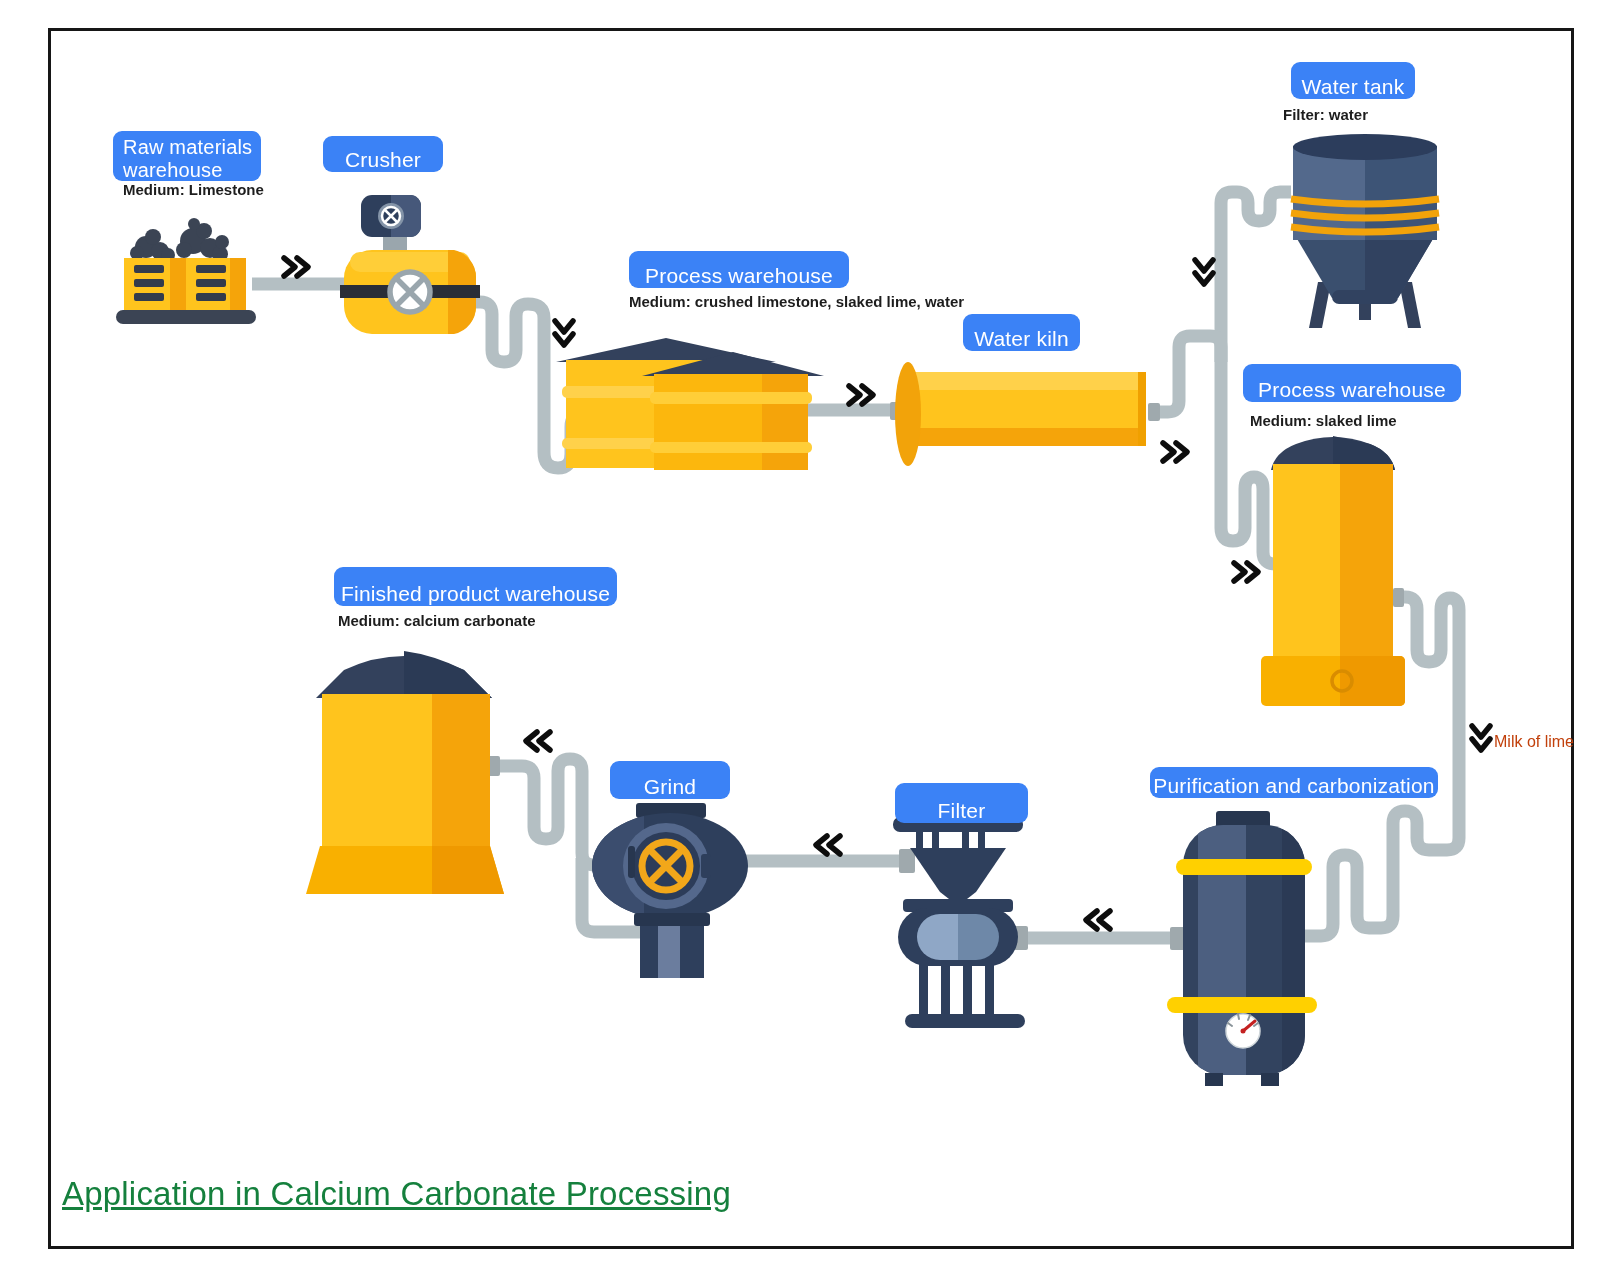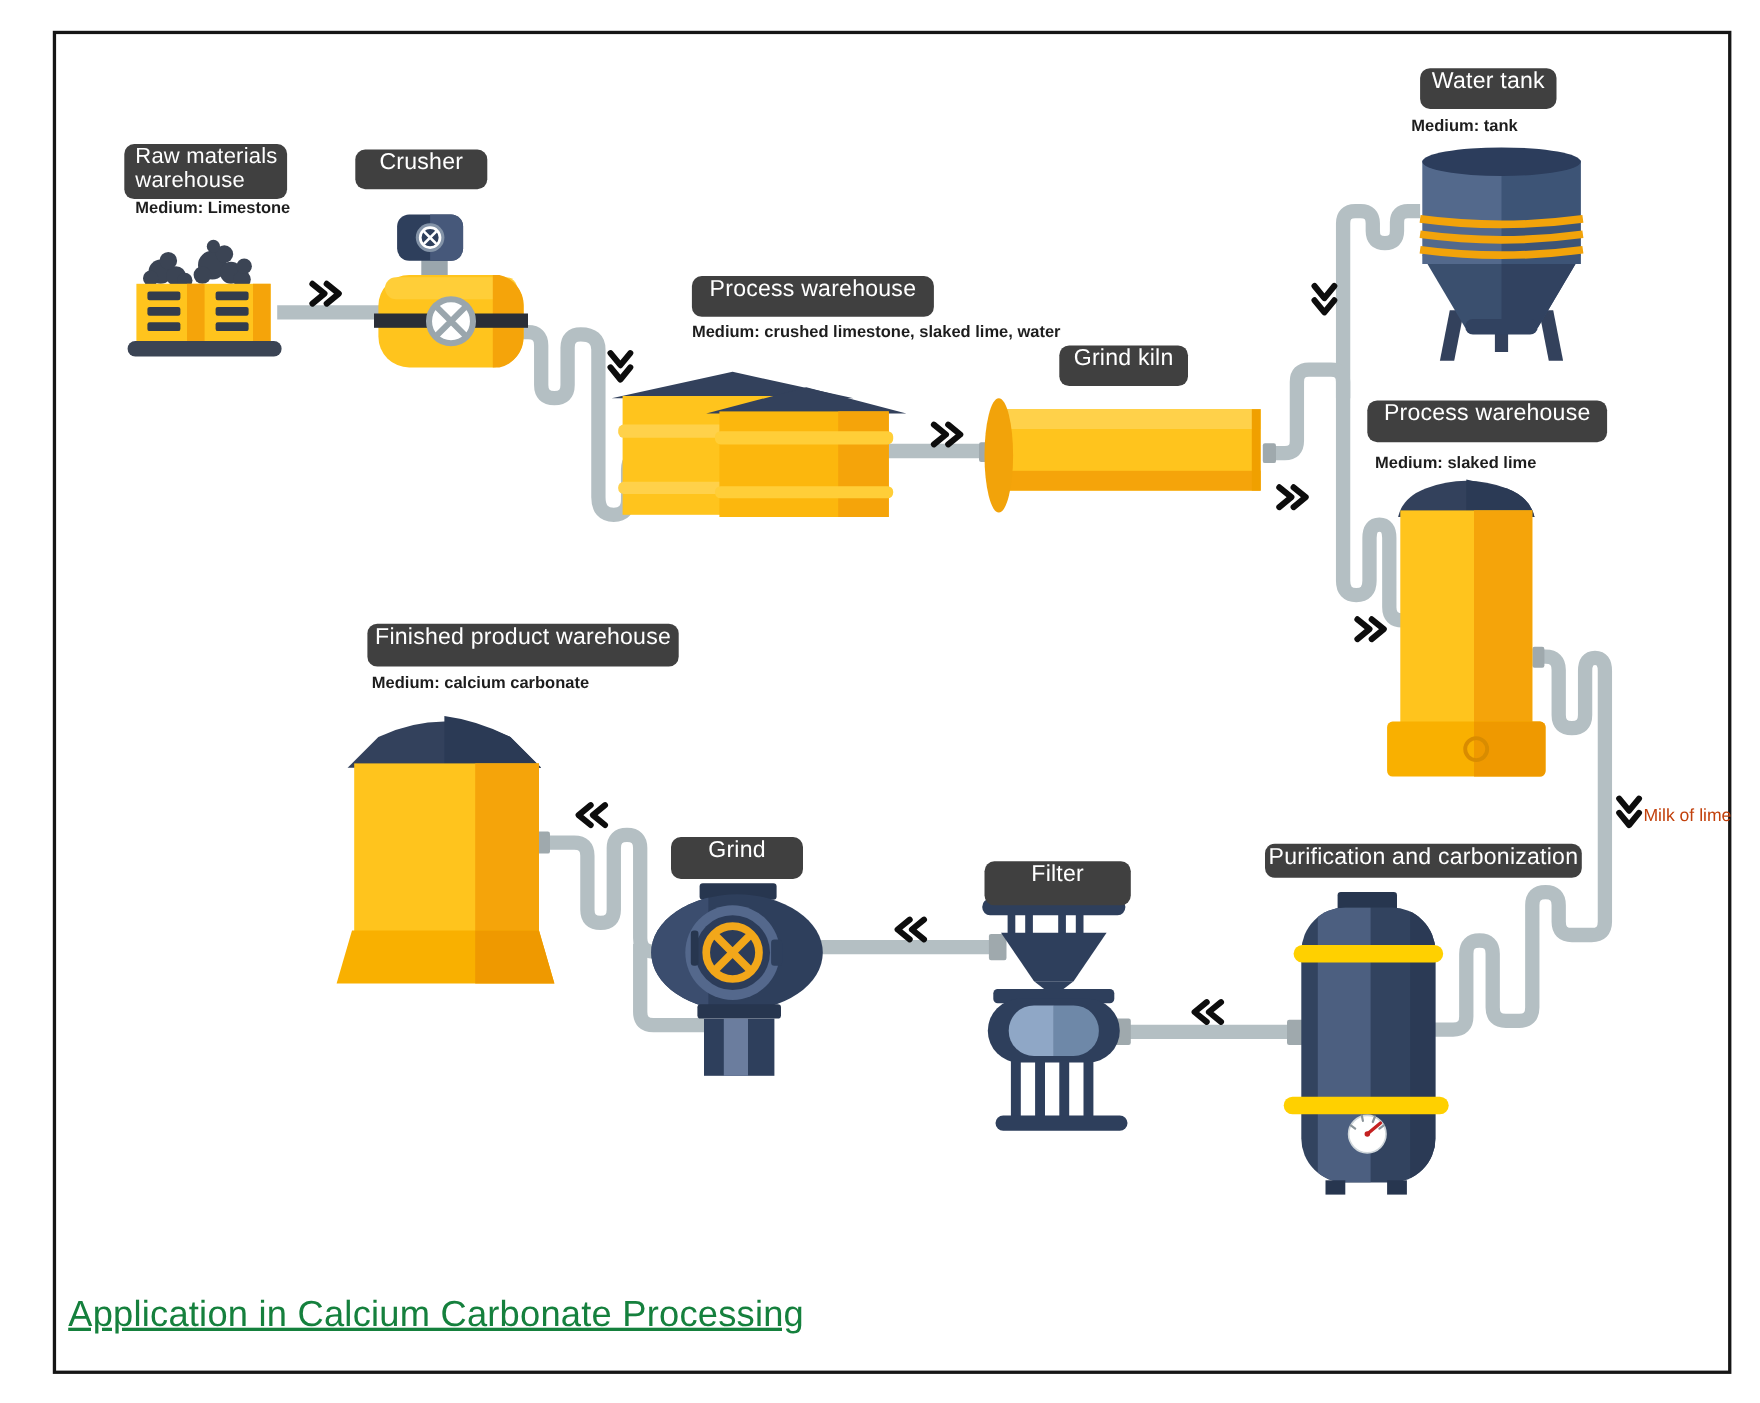--- a/index.html
+++ b/index.html
@@ -1,22 +1,22 @@
 <!DOCTYPE html>
 <html><head>
 <meta charset="utf-8">
 <style>
   html,body{margin:0;padding:0;background:#fff;}
   .canvas{position:relative;width:1600px;height:1275px;background:#ffffff;overflow:hidden;
           font-family:"Liberation Sans",sans-serif;}
   .frame{position:absolute;left:48px;top:28px;width:1526px;height:1221px;
          border:3px solid #161616;box-sizing:border-box;background:#fff;}
   .layer{position:absolute;left:0;top:0;width:1600px;height:1275px;}
-  .badge{position:absolute;background:#404040;color:#ffffff;border-radius:9px;
-         display:flex;align-items:flex-start;justify-content:center;
+  .badge{position:absolute;background:#3b82f6;color:#ffffff;border-radius:9px;
+         display:flex;align-items:flex-end;justify-content:center;
          font-size:21px;letter-spacing:.2px;white-space:nowrap;z-index:5;}
   .badge.wrap{white-space:normal;justify-content:flex-start;text-align:left;
               font-size:20px;line-height:1.12;padding-left:10px;box-sizing:border-box;}
   .caption{position:absolute;color:#1d1d1d;font-size:15px;font-weight:700;z-index:5;white-space:nowrap;}
   .annot{position:absolute;color:#c2410c;font-size:16px;font-weight:400;z-index:5;white-space:nowrap;}
   .title{position:absolute;left:62px;top:1175px;color:#15803d;font-size:33px;letter-spacing:.2px;z-index:5;text-decoration:underline;}
   svg{position:absolute;left:0;top:0;z-index:1;}
 </style>
 </head>
 <body>
@@ -230,21 +230,21 @@
   <div class="badge wrap" style="left:113px;top:131px;width:148px;height:50px;">
     <span>Raw materials warehouse</span>
   </div>
   <div class="badge" style="left:323px;top:136px;width:120px;height:36px;">
     <span>Crusher</span>
   </div>
   <div class="badge" style="left:629px;top:251px;width:220px;height:37px;">
     <span>Process warehouse</span>
   </div>
   <div class="badge" style="left:963px;top:314px;width:117px;height:37px;">
-    <span>Grind kiln</span>
+    <span>Water kiln</span>
   </div>
   <div class="badge" style="left:1291px;top:62px;width:124px;height:37px;">
     <span>Water tank</span>
   </div>
   <div class="badge" style="left:1243px;top:364px;width:218px;height:38px;">
     <span>Process warehouse</span>
   </div>
   <div class="badge" style="left:334px;top:567px;width:283px;height:39px;overflow:hidden;">
     <span>Finished product warehouse</span>
   </div>
@@ -253,19 +253,19 @@
   </div>
   <div class="badge" style="left:895px;top:771px;width:133px;height:40px;margin-top:12px;">
     <span>Filter</span>
   </div>
   <div class="badge" style="left:1150px;top:767px;width:288px;height:31px;overflow:hidden;">
     <span>Purification and carbonization</span>
   </div>
 
   <div class="caption" style="left:123px;top:181px;">Medium: Limestone</div>
   <div class="caption" style="left:629px;top:293px;">Medium: crushed limestone, slaked lime, water</div>
-  <div class="caption" style="left:1283px;top:106px;">Medium: tank</div>
+  <div class="caption" style="left:1283px;top:106px;">Filter: water</div>
   <div class="caption" style="left:1250px;top:412px;">Medium: slaked lime</div>
   <div class="caption" style="left:338px;top:612px;">Medium: calcium carbonate</div>
 
   <div class="annot" style="left:1494px;top:733px;">Milk of lime</div>
   <div class="title">Application in Calcium Carbonate Processing</div>
 </div>
 
 </body></html>

